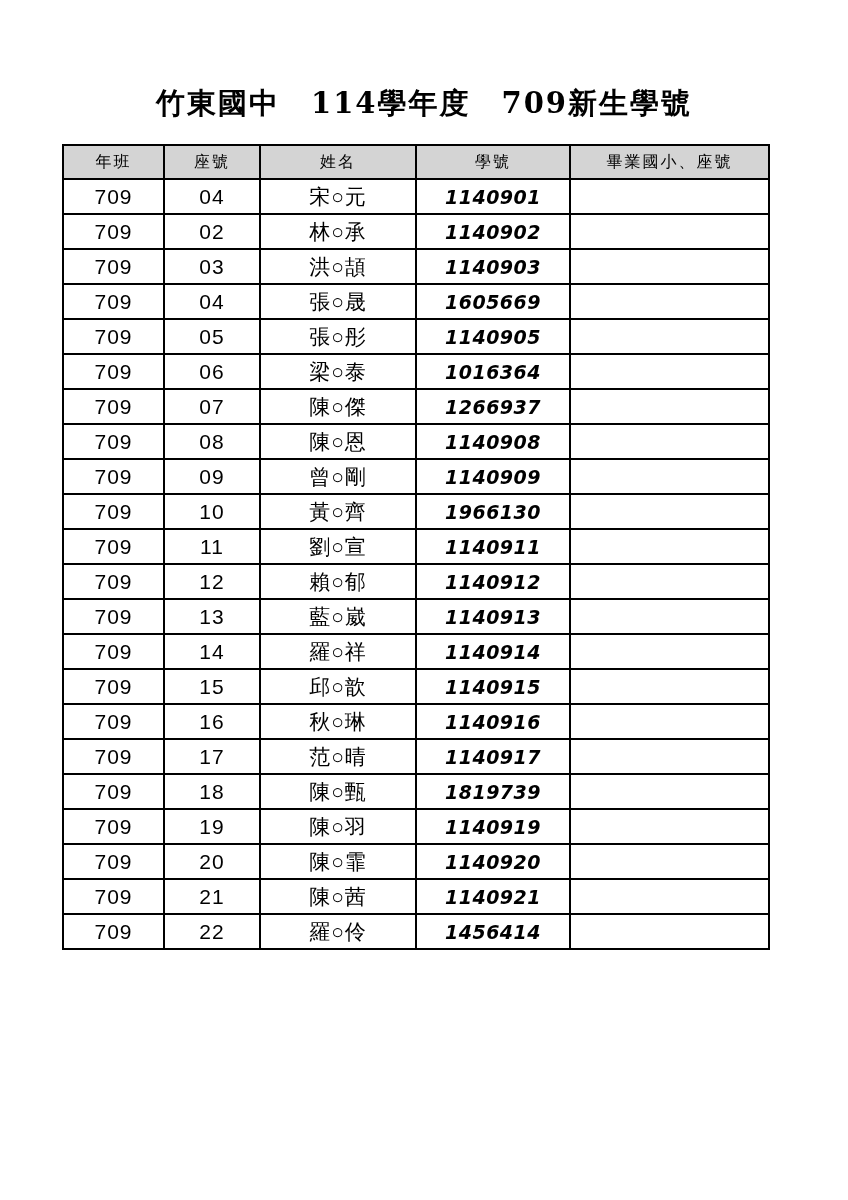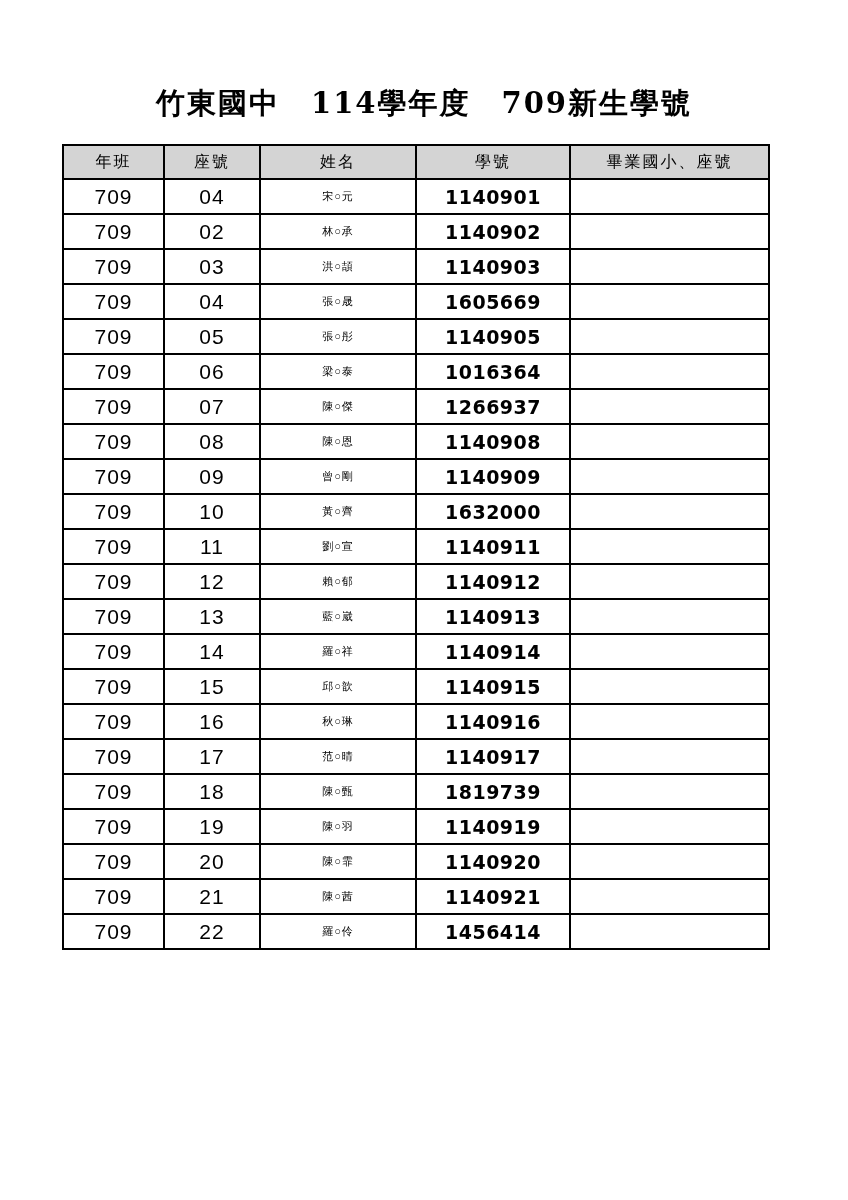--- a/index.html
+++ b/index.html
@@ -76,29 +76,30 @@
 
   .cell-class,
   .cell-seat {
     font-family: Liberation Sans, sans-serif;
     font-size: 21px;
     letter-spacing: 1px;
   }
 
   .cell-name {
     font-family: Liberation Sans, sans-serif;
-    font-size: 11px;
+    font-size: 21px;
     letter-spacing: 1px;
   }
 
   .cell-id {
     font-family: "DejaVu Sans", "Liberation Sans", sans-serif;
     font-size: 19px;
     font-weight: bold;
     letter-spacing: 0.5px;
+    font-style: italic;
   }
 
   .cell-school {
     font-family: "DejaVu Serif", "Liberation Serif", serif;
     font-size: 16px;
   }
 </style>
 </head>
 <body>
 
@@ -184,21 +185,21 @@
           <td class="cell-class">709</td>
           <td class="cell-seat">09</td>
           <td class="cell-name">曾○剛</td>
           <td class="cell-id">1140909</td>
           <td class="cell-school"></td>
         </tr>
         <tr>
           <td class="cell-class">709</td>
           <td class="cell-seat">10</td>
           <td class="cell-name">黃○齊</td>
-          <td class="cell-id">1632000</td>
+          <td class="cell-id">1966130</td>
           <td class="cell-school"></td>
         </tr>
         <tr>
           <td class="cell-class">709</td>
           <td class="cell-seat">11</td>
           <td class="cell-name">劉○宣</td>
           <td class="cell-id">1140911</td>
           <td class="cell-school"></td>
         </tr>
         <tr>

